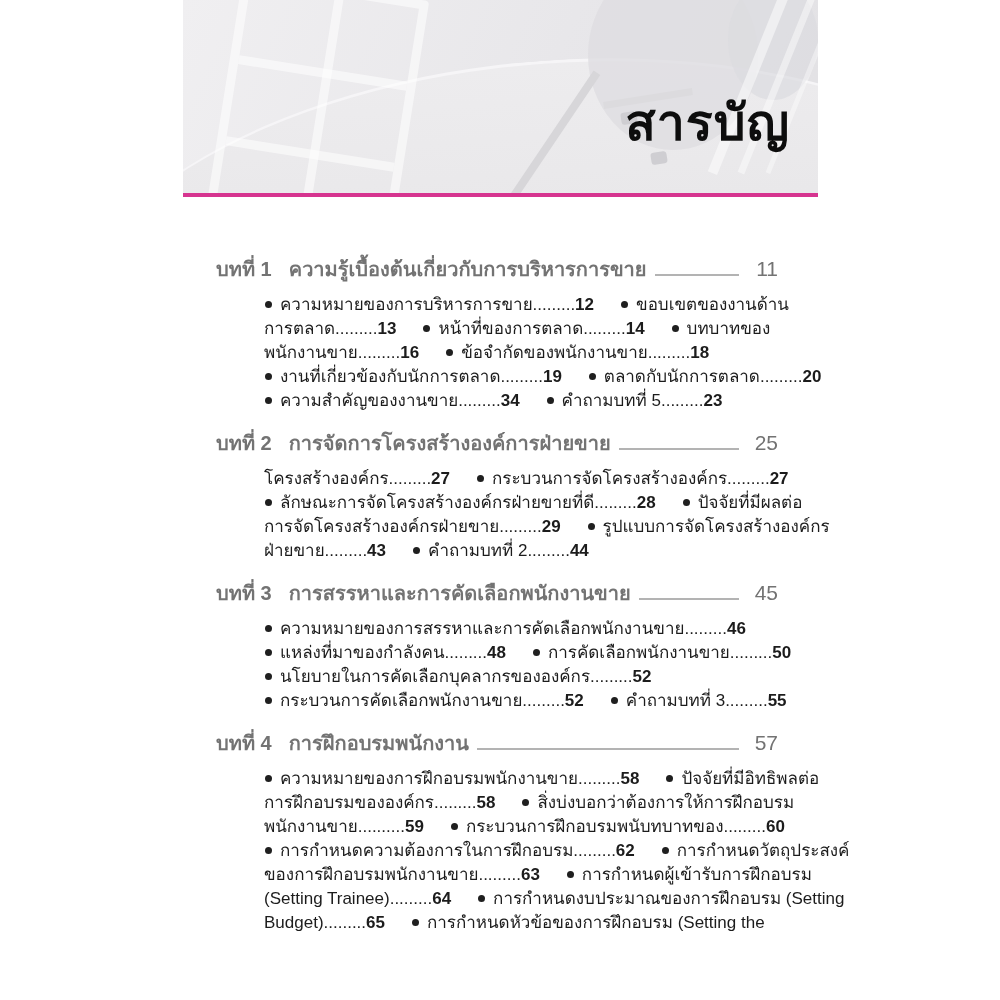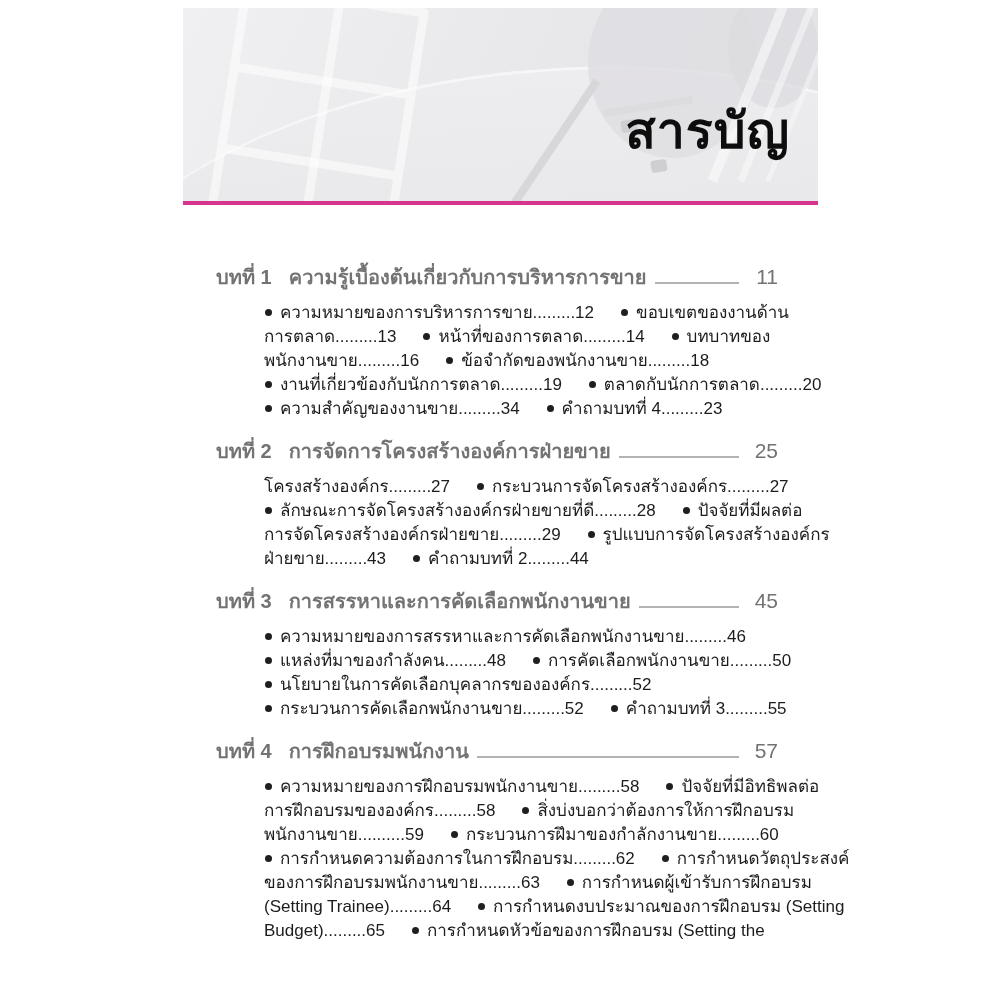--- a/index.html
+++ b/index.html
@@ -1,18 +1,18 @@
 <!DOCTYPE html>
 <html><head>
 <meta charset="utf-8">
 <style>
   html,body{margin:0;padding:0;background:#ffffff;}
   body{width:1000px;height:1000px;font-family:"Liberation Sans","DejaVu Sans",sans-serif;-webkit-font-smoothing:antialiased;}
   .page{position:relative;width:1000px;height:1000px;overflow:hidden;background:#fff;}
-  .content{position:absolute;left:183px;top:8px;width:635px;}
+  .content{position:absolute;left:183px;top:0;width:635px;}
 
   
   .hero{position:relative;height:193px;overflow:hidden;background:linear-gradient(115deg,#f0eff1 0%,#e8e7ea 55%,#e2e1e4 100%);}
   .hero .shape{position:absolute;}
   .table-ellipse{left:-130px;top:60px;width:1020px;height:540px;border-radius:50%;
     background:linear-gradient(180deg,#edecee 0%,#e7e6e8 40%,#e3e2e4 100%);
     border-top:3px solid #f6f5f7;transform:rotate(-4deg);}
   .window-frame{left:40px;top:-15px;width:170px;height:230px;border:9px solid rgba(255,255,255,.55);
     transform:rotate(9deg);border-radius:4px;}
   .window-frame .mull-v{position:absolute;left:50%;top:0;width:9px;height:100%;background:rgba(255,255,255,.55);}
@@ -38,21 +38,21 @@
   .chapter:first-child .ch-head{margin-top:59px;}
   .ch-head .lbl{flex:none;margin-right:17px;}
   .ch-head .ttl{flex:none;text-align:right;}
   .ch-head .rule{flex:1 1 auto;min-width:16px;border-bottom:2px solid #b3b3b3;margin:0 9px 4px 8px;}
   .ch-head .pg{flex:none;font-weight:normal;font-size:21px;min-width:30px;text-align:right;}
   .ch-body{margin:11px 0 0 48px;font-size:17px;line-height:24px;}
   .toc-line{white-space:nowrap;}
   .bullet{display:inline-block;width:7px;height:7px;border-radius:50%;background:#1f1f1f;
     margin:0 8px 2px 1px;vertical-align:baseline;}
   .gap{display:inline-block;width:26px;}
-  .ipg{font-weight:normal;}
+  .ipg{font-weight:bold;}
 </style>
 </head>
 <body>
 
 <div class="page">
   <div class="content">
 
     <header class="hero">
       <div class="shape table-ellipse"></div>
       <div class="shape window-frame">
@@ -80,21 +80,21 @@
             <span class="lbl">บทที่ 1</span>
             <span class="ttl">ความรู้เบื้องต้นเกี่ยวกับการบริหารการขาย</span>
             <span class="rule" style="border-bottom-color: rgb(179, 179, 179);"></span>
             <span class="pg">11</span>
           </div>
           <div class="ch-body">
             <div class="toc-line"><span class="bullet"></span><span>ความหมายของการบริหารการขาย.........</span><span class="ipg">12</span><span class="gap"></span><span class="bullet"></span><span>ขอบเขตของงานด้าน</span></div>
             <div class="toc-line"><span>การตลาด.........</span><span class="ipg">13</span><span class="gap"></span><span class="bullet"></span><span>หน้าที่ของการตลาด.........</span><span class="ipg">14</span><span class="gap"></span><span class="bullet"></span><span>บทบาทของ</span></div>
             <div class="toc-line"><span>พนักงานขาย.........</span><span class="ipg">16</span><span class="gap"></span><span class="bullet"></span><span>ข้อจำกัดของพนักงานขาย.........</span><span class="ipg">18</span></div>
             <div class="toc-line"><span class="bullet"></span><span>งานที่เกี่ยวข้องกับนักการตลาด.........</span><span class="ipg">19</span><span class="gap"></span><span class="bullet"></span><span>ตลาดกับนักการตลาด.........</span><span class="ipg">20</span></div>
-            <div class="toc-line"><span class="bullet"></span><span>ความสำคัญของงานขาย.........</span><span class="ipg">34</span><span class="gap"></span><span class="bullet"></span><span>คำถามบทที่ 4.........</span><span class="ipg">23</span></div>
+            <div class="toc-line"><span class="bullet"></span><span>ความสำคัญของงานขาย.........</span><span class="ipg">34</span><span class="gap"></span><span class="bullet"></span><span>คำถามบทที่ 5.........</span><span class="ipg">23</span></div>
           </div>
         </section>
         <section class="chapter">
           <div class="ch-head">
             <span class="lbl">บทที่ 2</span>
             <span class="ttl">การจัดการโครงสร้างองค์การฝ่ายขาย</span>
             <span class="rule" style="border-bottom-color: rgb(179, 179, 179);"></span>
             <span class="pg">25</span>
           </div>
           <div class="ch-body">
@@ -121,21 +121,21 @@
         <section class="chapter">
           <div class="ch-head">
             <span class="lbl">บทที่ 4</span>
             <span class="ttl">การฝึกอบรมพนักงาน</span>
             <span class="rule" style="border-bottom-color: rgb(179, 179, 179);"></span>
             <span class="pg">57</span>
           </div>
           <div class="ch-body">
             <div class="toc-line"><span class="bullet"></span><span>ความหมายของการฝึกอบรมพนักงานขาย.........</span><span class="ipg">58</span><span class="gap"></span><span class="bullet"></span><span>ปัจจัยที่มีอิทธิพลต่อ</span></div>
             <div class="toc-line"><span>การฝึกอบรมขององค์กร.........</span><span class="ipg">58</span><span class="gap"></span><span class="bullet"></span><span>สิ่งบ่งบอกว่าต้องการให้การฝึกอบรม</span></div>
-            <div class="toc-line"><span>พนักงานขาย..........</span><span class="ipg">59</span><span class="gap"></span><span class="bullet"></span><span>กระบวนการฝึมาของกำลักงานขาย.........</span><span class="ipg">60</span></div>
+            <div class="toc-line"><span>พนักงานขาย..........</span><span class="ipg">59</span><span class="gap"></span><span class="bullet"></span><span>กระบวนการฝึกอบรมพนับทบาทของ.........</span><span class="ipg">60</span></div>
             <div class="toc-line"><span class="bullet"></span><span>การกำหนดความต้องการในการฝึกอบรม.........</span><span class="ipg">62</span><span class="gap"></span><span class="bullet"></span><span>การกำหนดวัตถุประสงค์</span></div>
             <div class="toc-line"><span>ของการฝึกอบรมพนักงานขาย.........</span><span class="ipg">63</span><span class="gap"></span><span class="bullet"></span><span>การกำหนดผู้เข้ารับการฝึกอบรม</span></div>
             <div class="toc-line"><span>(Setting Trainee).........</span><span class="ipg">64</span><span class="gap"></span><span class="bullet"></span><span>การกำหนดงบประมาณของการฝึกอบรม (Setting</span></div>
             <div class="toc-line"><span>Budget).........</span><span class="ipg">65</span><span class="gap"></span><span class="bullet"></span><span>การกำหนดหัวข้อของการฝึกอบรม (Setting the</span></div>
           </div>
         </section>
       </main>
 
   </div>
 </div>

